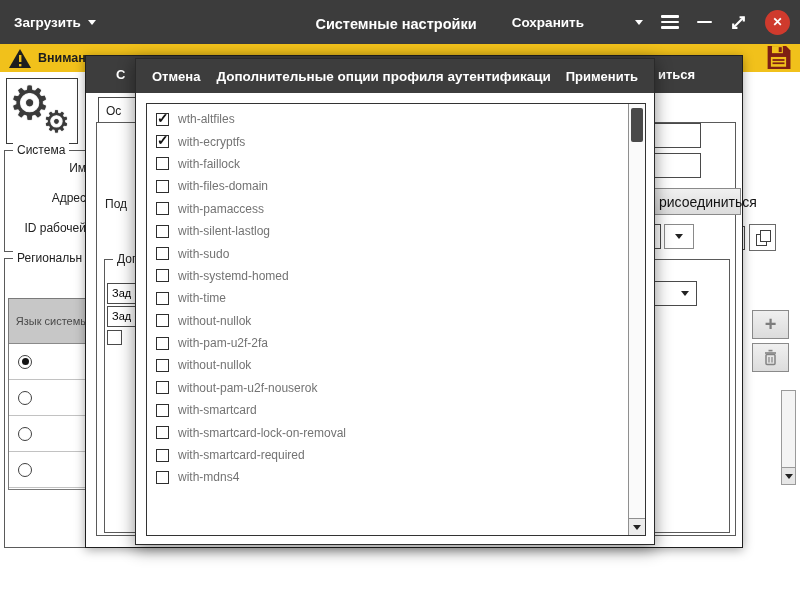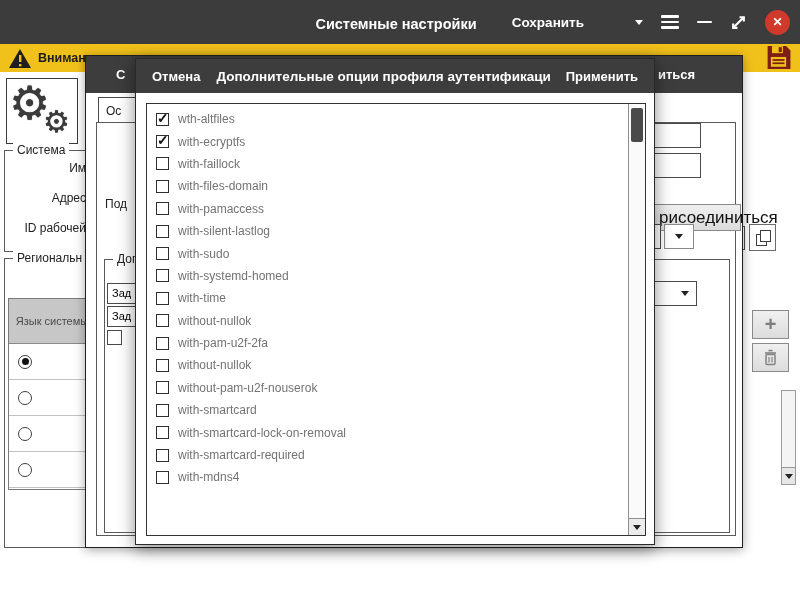--- a/index.html
+++ b/index.html
@@ -79,20 +79,24 @@
   .opt-scroll{position:absolute;right:0;top:0;bottom:0;width:17px;background:#fafafa;border-left:1px solid #8f8f8f;box-sizing:border-box;}
   .opt-thumb{position:absolute;left:2px;right:2px;top:4px;height:34px;background:#4a4a4a;border-radius:2px;cursor:pointer;}
   .opt-down{position:absolute;left:0;right:0;bottom:0;height:16px;border-top:1px solid #8f8f8f;background:#ececec;display:flex;align-items:center;justify-content:center;cursor:pointer;}
 </style>
 </head>
 <body>
 
 <div class="stage">
 
   <div class="topbar">
+    <div class="tb-left">
+      <span>Загрузить</span>
+      <span class="caret"></span>
+    </div>
     <div class="tb-title">Системные настройки</div>
     <div class="tb-right">
       <div class="tb-btn">
         <span>Сохранить</span>
         <span class="caret"></span>
       </div>
       <div class="icon-burger">
           <i></i>
           <i></i>
           <i></i>
@@ -196,21 +200,21 @@
       <span class="legend">Доп</span>
     </div>
 
     <div class="tinput" style="left:21px;top:227px;width:60px;height:21px;font-size:11px;line-height:19px;padding-left:4px;">Зад</div>
     <div class="tinput" style="left:21px;top:250px;width:60px;height:21px;font-size:11px;line-height:19px;padding-left:4px;">Зад</div>
     <div class="tinput" style="left:21px;top:274px;width:15px;height:15px;"></div>
 
     <div class="tinput" style="left:475px;top:67px;width:140px;height:25px;"></div>
     <div class="tinput" style="left:475px;top:97px;width:140px;height:25px;"></div>
 
-    <div class="gbtn" style="left:525px;top:132px;width:130px;height:27px;font-size:17px;color:#111;justify-content:flex-start;margin-top:16px;">
+    <div class="gbtn" style="left:525px;top:132px;width:130px;height:27px;font-size:14px;color:#111;justify-content:flex-start;">
       <span style="position:absolute;left:47px;white-space:nowrap;">рисоединиться</span>
     </div>
 
     <div class="tinput" style="left:555px;top:168px;width:20px;height:25px;"></div>
     <div class="gbtn" style="left:578px;top:168px;width:30px;height:25px;background:#fff;">
       <span class="dcaret"></span>
     </div>
 
     <div class="tinput" style="left:475px;top:225px;width:136px;height:25px;">
       <span class="dcaret" style="position:absolute;right:7px;top:9px;"></span>

